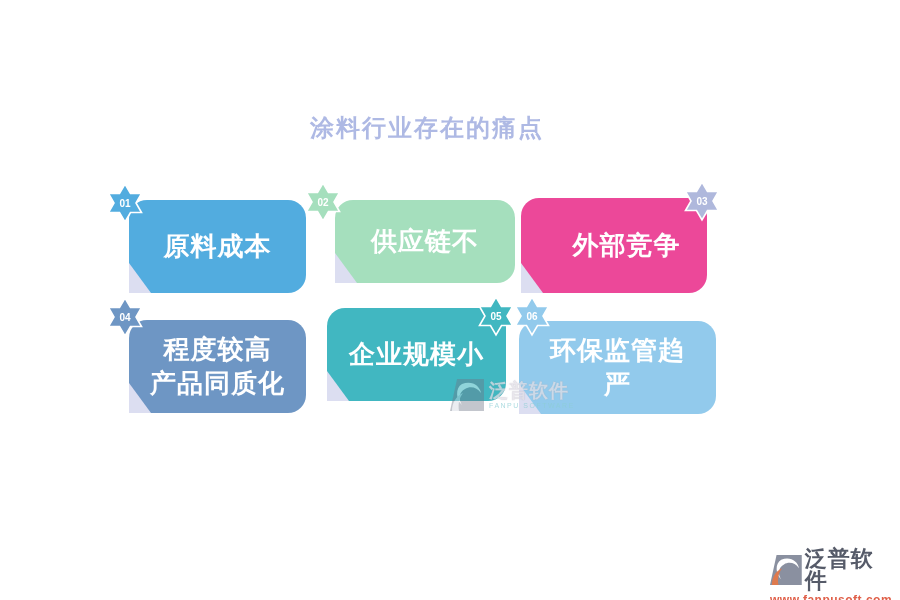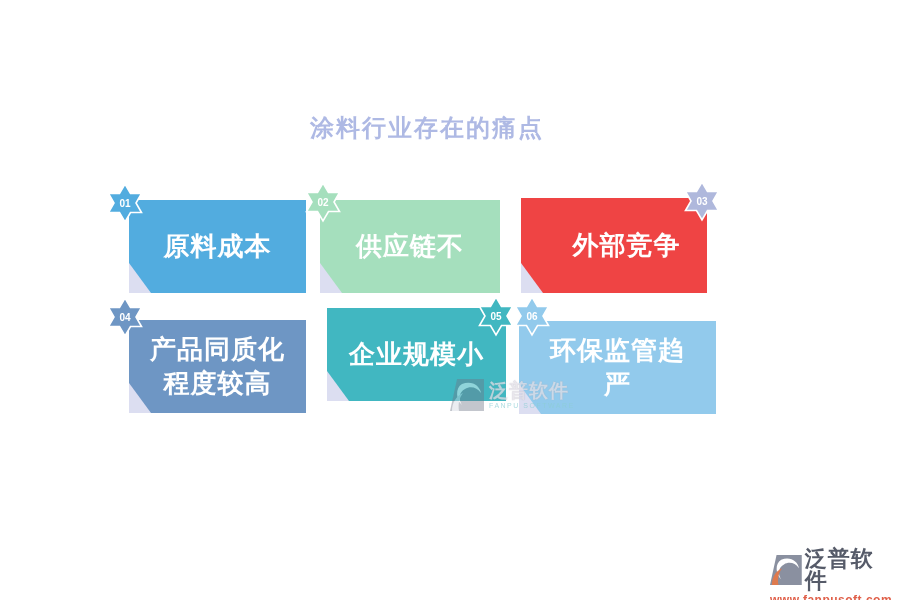--- a/index.html
+++ b/index.html
@@ -11,21 +11,21 @@
   .stage{position:absolute;left:0;top:0;width:900px;height:600px;}
 
   .page-title{
     position:absolute;left:427px;top:112px;transform:translateX(-50%);
     font-size:24px;font-weight:bold;letter-spacing:2px;white-space:nowrap;
   }
 
   .card{position:absolute;z-index:1;}
   .card-body{
     position:absolute;left:0;top:0;right:0;bottom:0;
-    display:flex;align-items:center;justify-content:center;
+    display:flex;align-items:center;justify-content:center;border-radius:18px;
   }
   .card-text{
     text-align:center;color:#ffffff;font-weight:bold;
     font-size:26px;line-height:1.3;letter-spacing:1px;
   }
   .card-text span{display:block;}
   .fold{
     position:absolute;left:0;bottom:0;width:22px;height:30px;
     clip-path:polygon(0 0,100% 100%,0 100%);
   }
@@ -66,43 +66,43 @@
 
   <div class="card" style="left:129px;top:200px;width:177px;height:93px;">
     <div class="card-body" style="background-color: rgb(82, 172, 223);">
       <div class="card-text">
         <span>原料成本</span>
       </div>
       <div class="fold" style="background-color: rgb(220, 222, 241);"></div>
     </div>
   </div>
 
-  <div class="card" style="left:320px;top:200px;width:180px;height:93px;">
+  <div class="card" style="left:335px;top:200px;width:180px;height:83px;">
     <div class="card-body" style="background-color: rgb(165, 223, 189);">
       <div class="card-text">
         <span>供应链不</span>
       </div>
       <div class="fold" style="background-color: rgb(220, 222, 241);"></div>
     </div>
   </div>
 
   <div class="card" style="left:521px;top:198px;width:186px;height:95px;">
-    <div class="card-body" style="background-color: #ef4444; padding-left: 25px;">
+    <div class="card-body" style="background-color: #ec4899; padding-left: 25px;">
       <div class="card-text">
         <span>外部竞争</span>
       </div>
       <div class="fold" style="background-color: rgb(220, 222, 241);"></div>
     </div>
   </div>
 
   <div class="card" style="left:129px;top:320px;width:177px;height:93px;">
     <div class="card-body" style="background-color: rgb(110, 150, 196);">
       <div class="card-text">
+        <span>程度较高</span>
         <span>产品同质化</span>
-        <span>程度较高</span>
       </div>
       <div class="fold" style="background-color: rgb(220, 222, 241);"></div>
     </div>
   </div>
 
   <div class="card" style="left:327px;top:308px;width:179px;height:93px;">
     <div class="card-body" style="background-color: rgb(65, 183, 193);">
       <div class="card-text">
         <span>企业规模小</span>
         <span></span>

